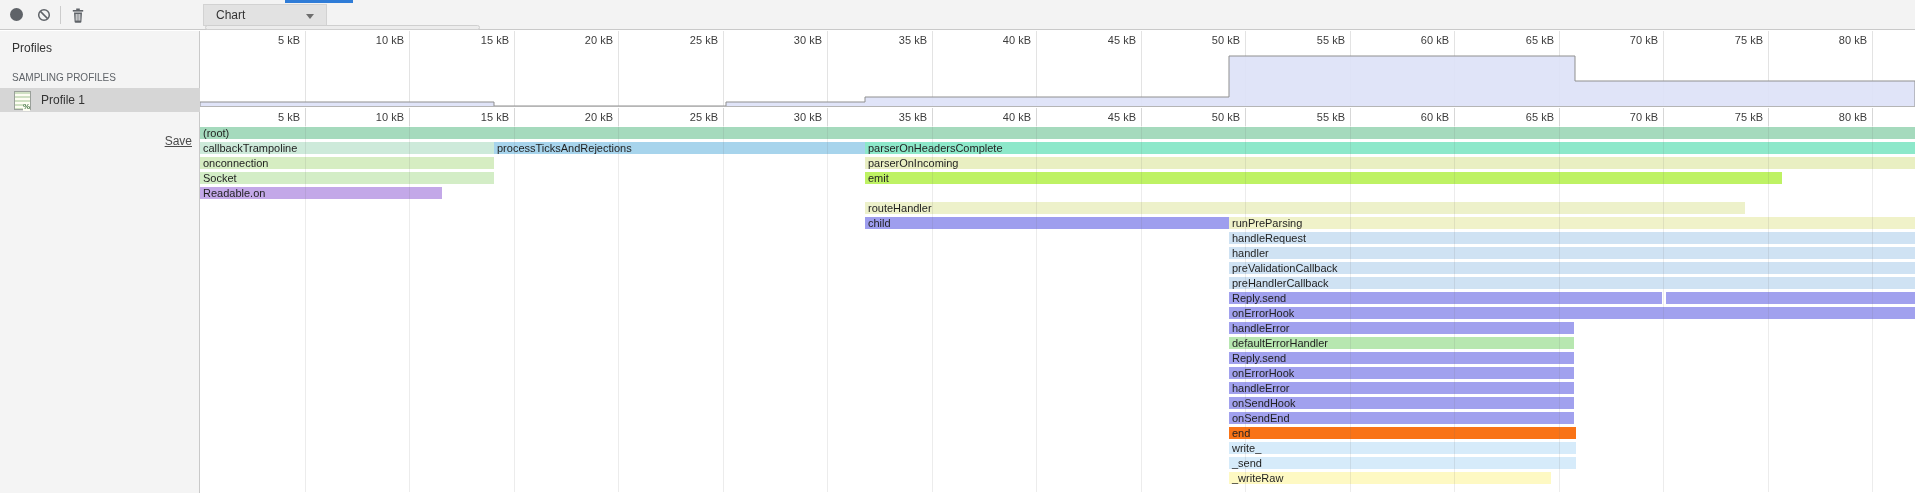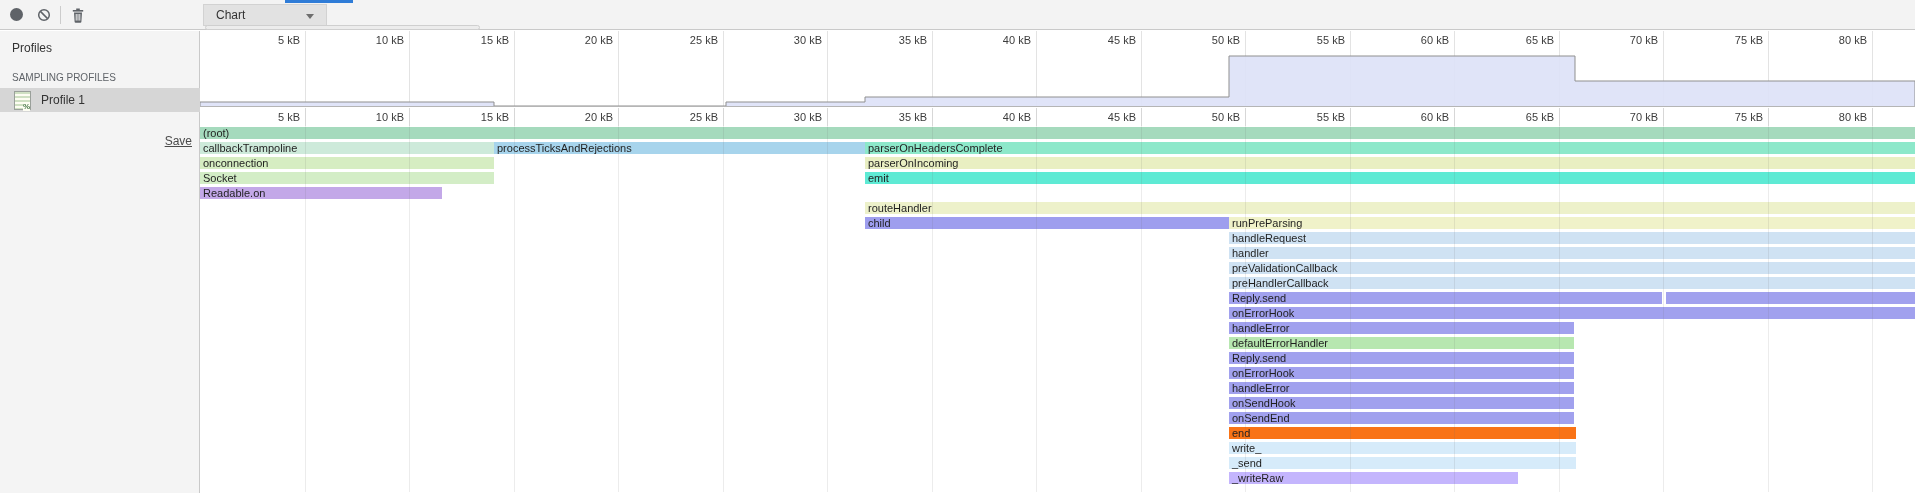--- a/index.html
+++ b/index.html
@@ -193,38 +193,38 @@
       <div class="flame-grid" style="left: 1463px;"></div>
       <div class="flame-grid" style="left: 1568px;"></div>
       <div class="flame-grid" style="left: 1672px;"></div>
       <div class="bar" style="left: 0px; width: 1715px; top: 1px; background: rgb(165, 218, 189);">(root)</div>
       <div class="bar" style="left: 0px; width: 294px; top: 16px; background: rgb(205, 234, 218);">callbackTrampoline</div>
       <div class="bar" style="left: 294px; width: 371px; top: 16px; background: rgb(167, 212, 236);">processTicksAndRejections</div>
       <div class="bar" style="left: 665px; width: 1050px; top: 16px; background: rgb(141, 232, 202);">parserOnHeadersComplete</div>
       <div class="bar" style="left: 0px; width: 294px; top: 31px; background: rgb(214, 237, 194);">onconnection</div>
       <div class="bar" style="left: 665px; width: 1050px; top: 31px; background: rgb(233, 239, 194);">parserOnIncoming</div>
       <div class="bar" style="left: 0px; width: 294px; top: 46px; background: rgb(211, 237, 198);">Socket</div>
-      <div class="bar" style="left: 665px; width: 1050px; top: 46px; background: #5eead4;">emit</div>
+      <div class="bar" style="left: 665px; width: 917px; top: 46px; background: #bef264;">emit</div>
       <div class="bar" style="left: 0px; width: 242px; top: 61px; background: rgb(195, 168, 232);">Readable.on</div>
-      <div class="bar" style="left: 665px; width: 1050px; top: 76px; background: rgb(237, 241, 202);">routeHandler</div>
+      <div class="bar" style="left: 665px; width: 880px; top: 76px; background: rgb(237, 241, 202);">routeHandler</div>
       <div class="bar dotted" style="left: 665px; width: 364px; top: 91px; background: rgb(158, 158, 238);">child</div>
       <div class="bar" style="left: 1029px; width: 686px; top: 91px; background: rgb(240, 242, 201);">runPreParsing</div>
       <div class="bar" style="left: 1029px; width: 686px; top: 106px; background: rgb(207, 226, 243);">handleRequest</div>
       <div class="bar" style="left: 1029px; width: 686px; top: 121px; background: rgb(207, 226, 243);">handler</div>
       <div class="bar" style="left: 1029px; width: 686px; top: 136px; background: rgb(207, 226, 243);">preValidationCallback</div>
       <div class="bar" style="left: 1029px; width: 686px; top: 151px; background: rgb(207, 226, 243);">preHandlerCallback</div>
       <div class="bar" style="left: 1029px; width: 433px; top: 166px; background: rgb(161, 161, 238);">Reply.send</div>
       <div class="bar" style="left: 1466px; width: 249px; top: 166px; background: rgb(161, 161, 238);"></div>
       <div class="bar" style="left: 1029px; width: 686px; top: 181px; background: rgb(161, 161, 238);">onErrorHook</div>
       <div class="bar" style="left: 1029px; width: 345px; top: 196px; background: rgb(161, 161, 238);">handleError</div>
       <div class="bar" style="left: 1029px; width: 345px; top: 211px; background: rgb(183, 231, 176);">defaultErrorHandler</div>
       <div class="bar" style="left: 1029px; width: 345px; top: 226px; background: rgb(161, 161, 238);">Reply.send</div>
       <div class="bar" style="left: 1029px; width: 345px; top: 241px; background: rgb(161, 161, 238);">onErrorHook</div>
       <div class="bar" style="left: 1029px; width: 345px; top: 256px; background: rgb(161, 161, 238);">handleError</div>
       <div class="bar" style="left: 1029px; width: 345px; top: 286px; background: rgb(161, 161, 238);">onSendEnd</div>
       <div class="bar" style="left: 1029px; width: 345px; top: 271px; background: rgb(161, 161, 238);">onSendHook</div>
       <div class="bar" style="left: 1029px; width: 347px; top: 301px; background: #f97316;">end</div>
       <div class="bar" style="left: 1029px; width: 347px; top: 316px; background: rgb(214, 235, 250);">write_</div>
       <div class="bar" style="left: 1029px; width: 347px; top: 331px; background: rgb(214, 235, 250);">_send</div>
-      <div class="bar" style="left: 1029px; width: 289px; top: 346px; background: #c4b5fd;">_writeRaw</div>
+      <div class="bar" style="left: 1029px; width: 322px; top: 346px; background: #fef9c3;">_writeRaw</div>
     </div>
 
 </div>
 
 </body></html>

